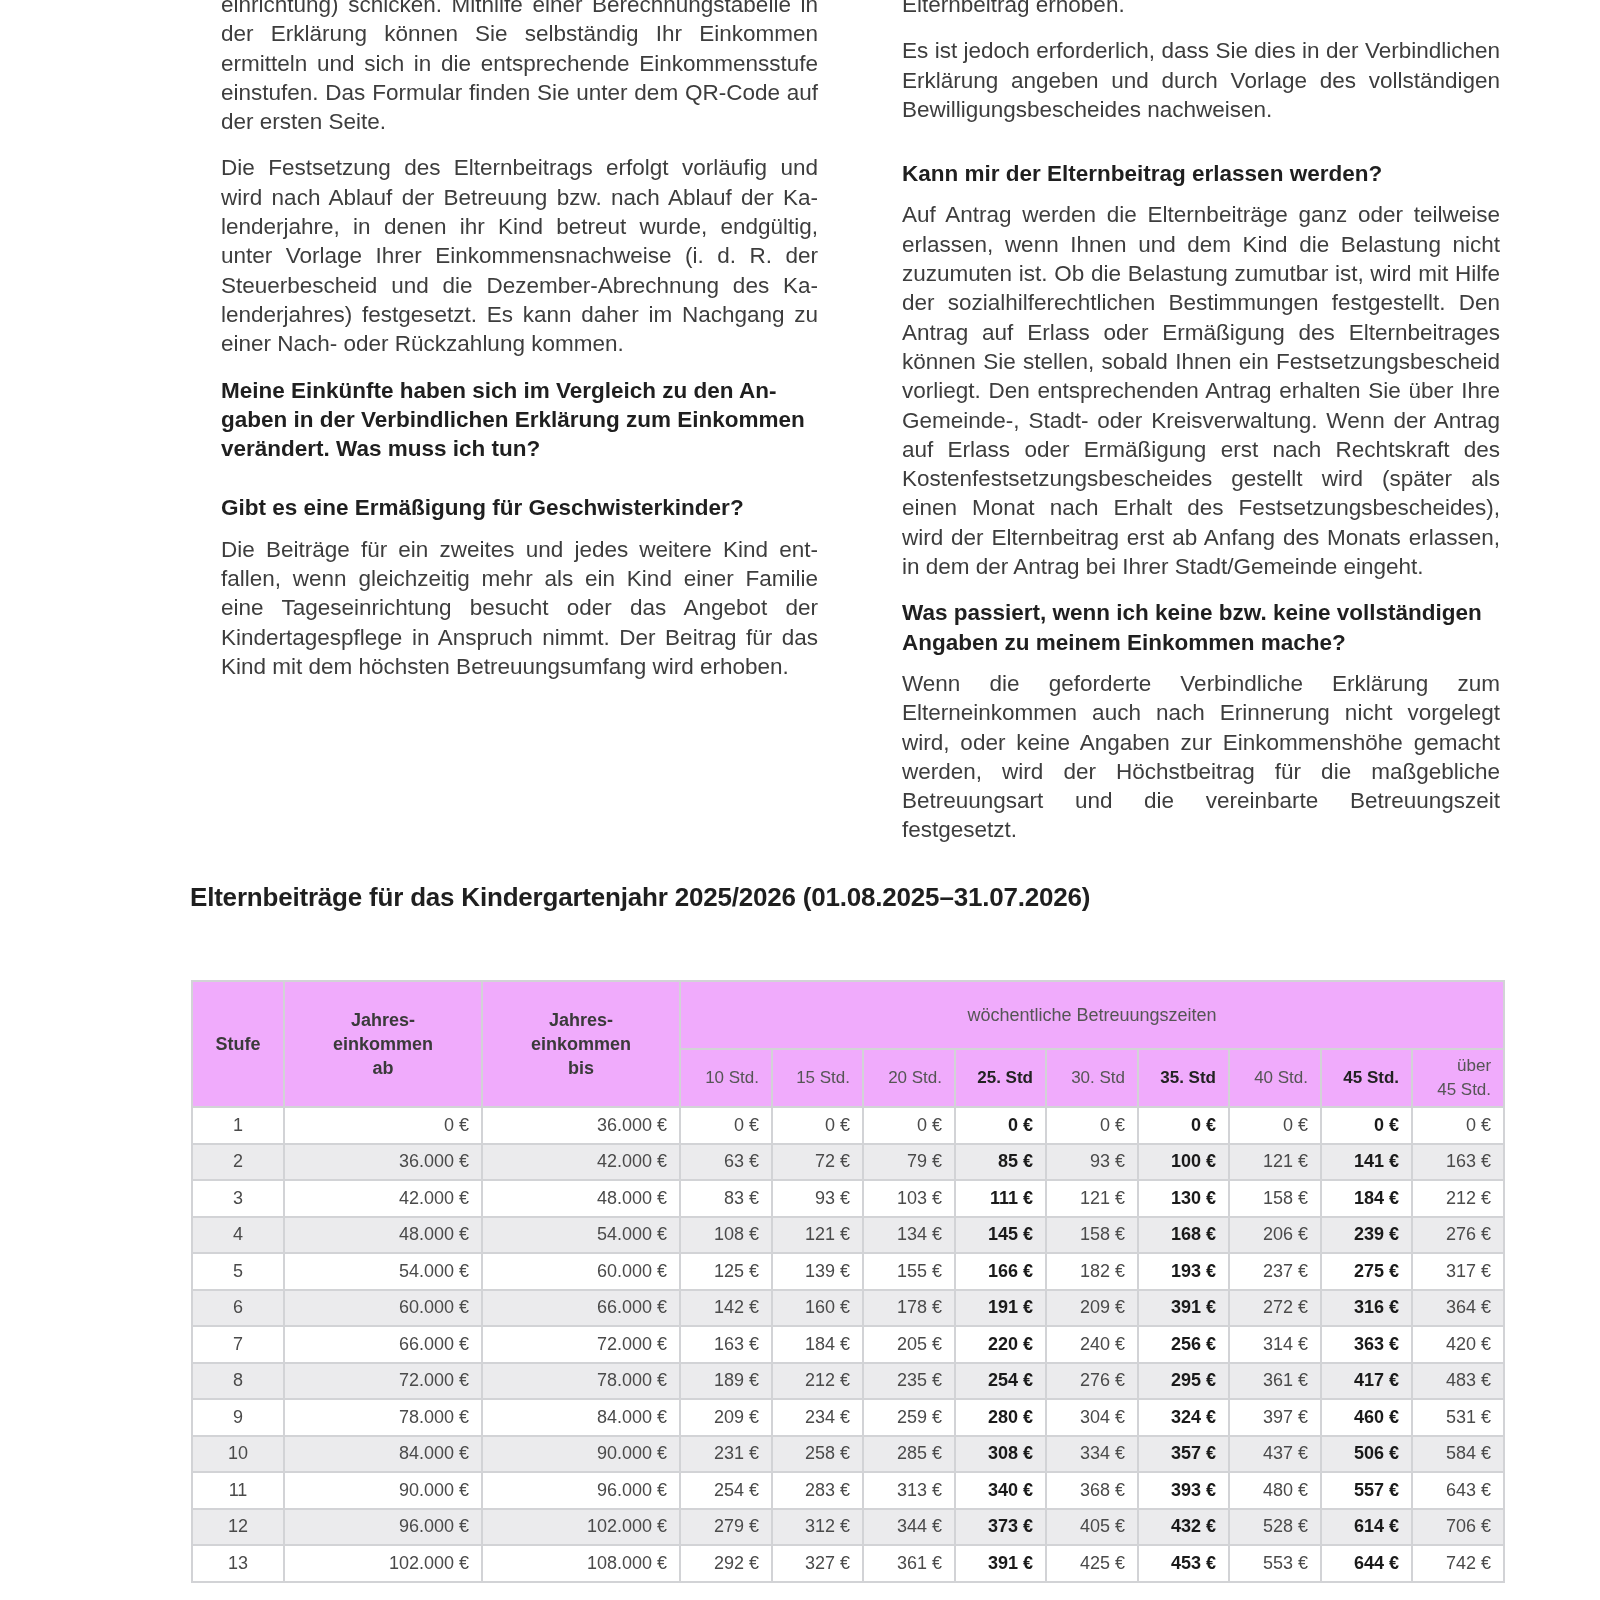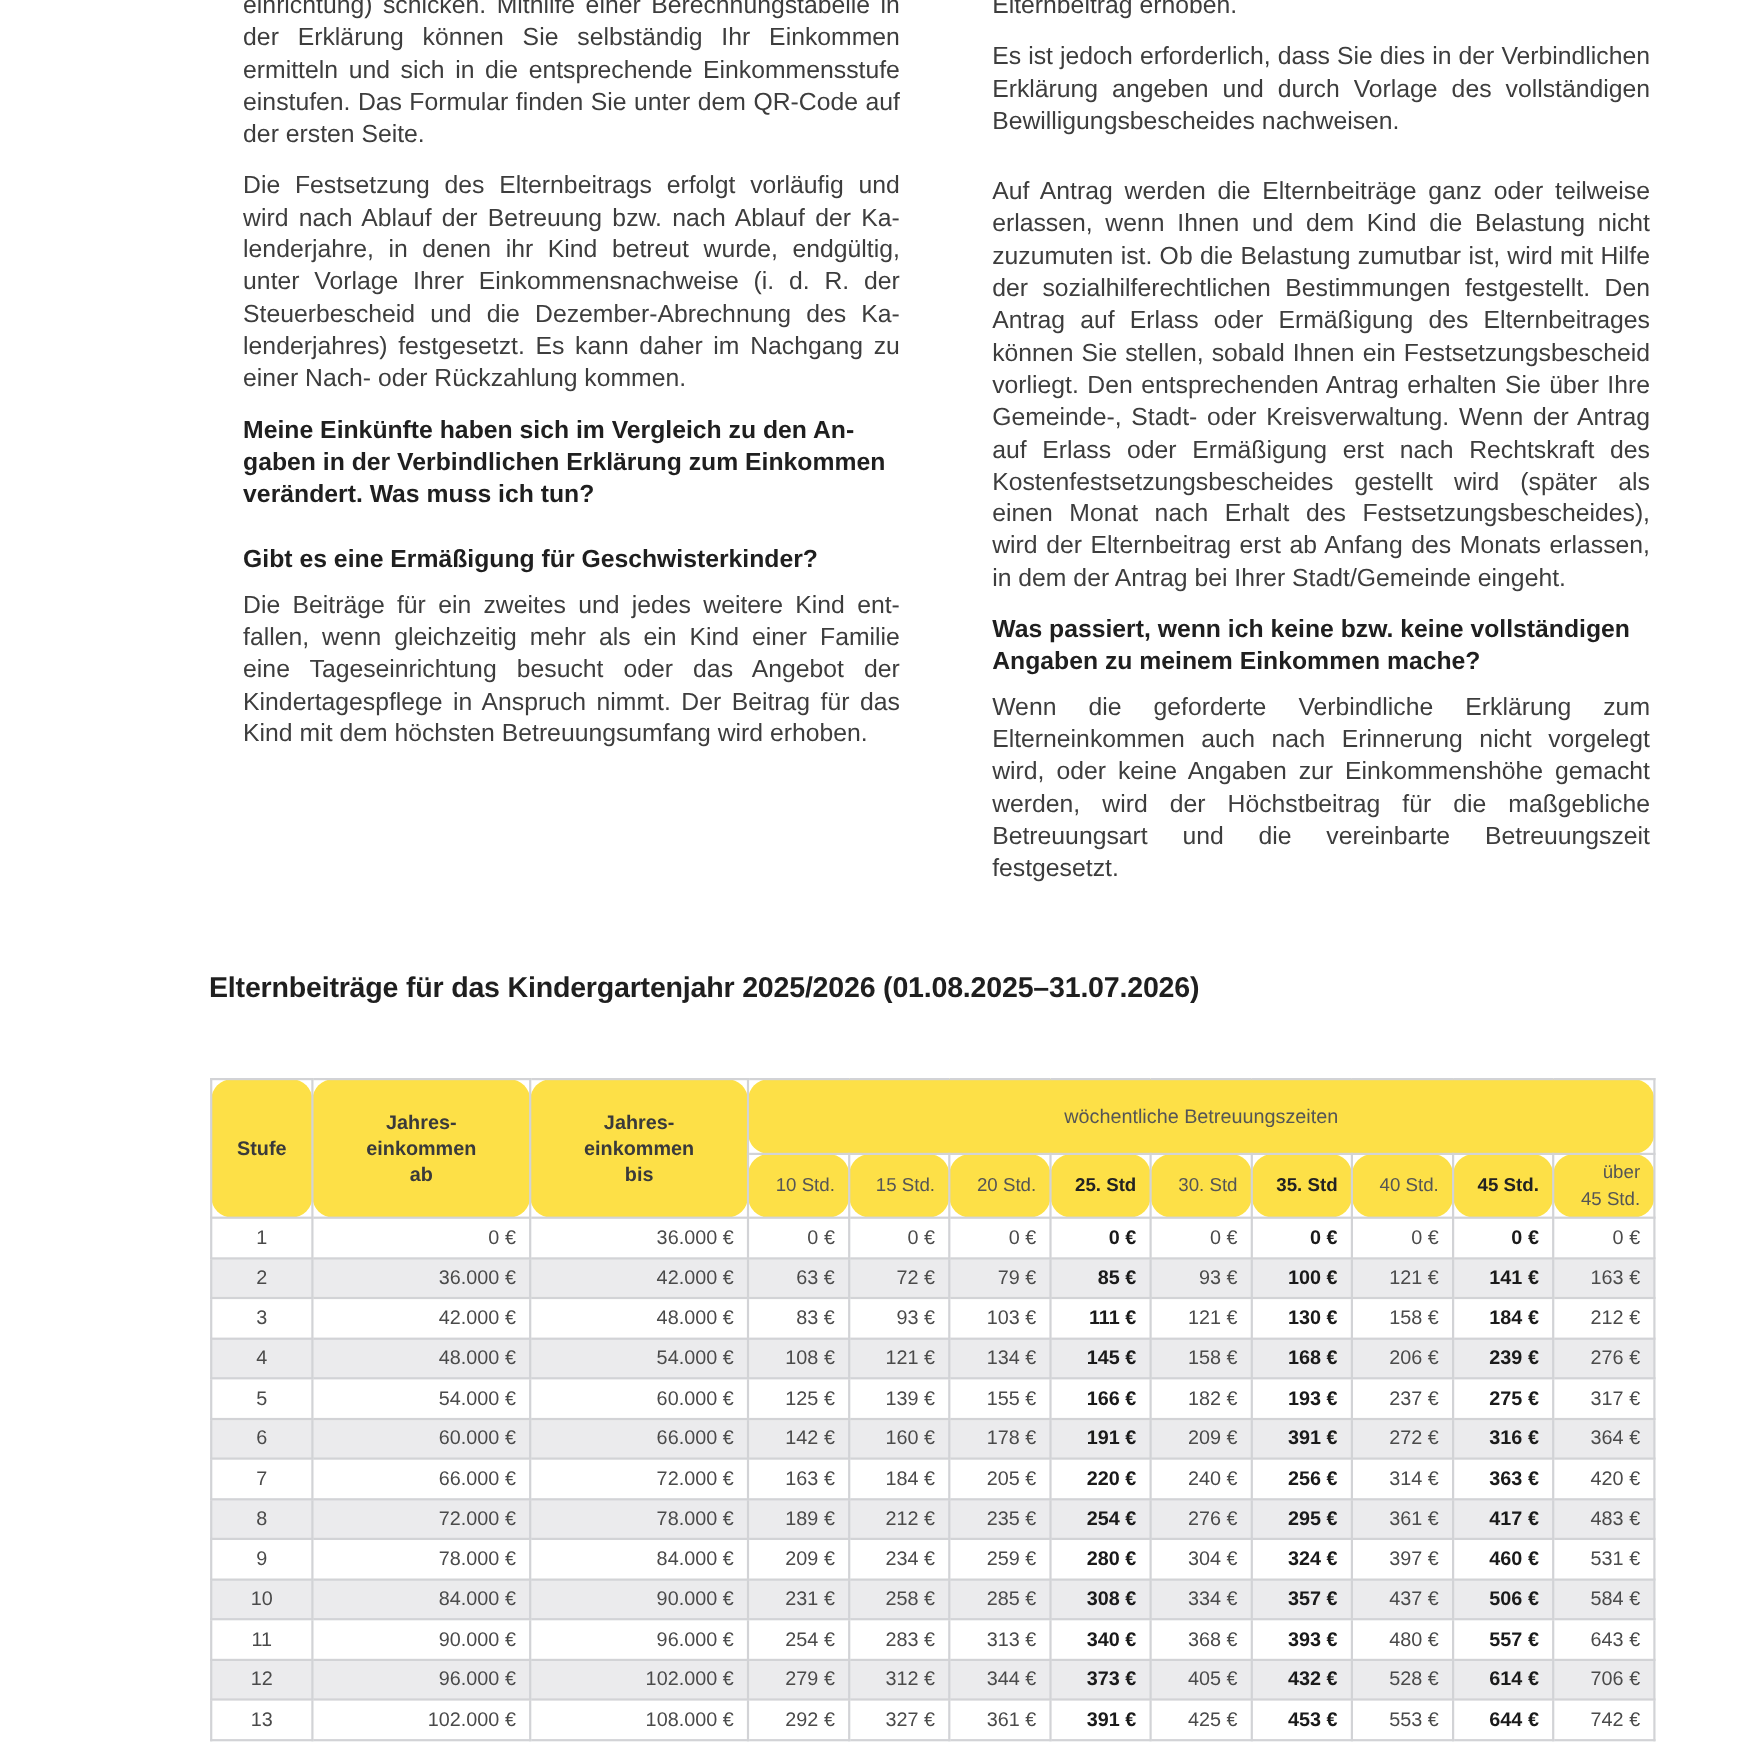--- a/index.html
+++ b/index.html
@@ -31,22 +31,22 @@
     table.fees {
       position: absolute; left: 191px; top: 980px;
       width: 1312px; border-collapse: collapse;
       font-size: 18px; color: #4a4a4a;
       table-layout: fixed;
     }
     table.fees th, table.fees td {
       border: 2px solid #d2d3d6;
     }
     table.fees th {
-      background: #fde047; font-weight: bold; color: #3a3a3a;
-      font-size: 18px; line-height: 24px; text-align: center; border-radius: 19px;
+      background: #f0abfc; font-weight: bold; color: #3a3a3a;
+      font-size: 18px; line-height: 24px; text-align: center;
     }
     table.fees th.subhead { font-weight: normal; color: #555; font-size: 17px; text-align: right; padding-right: 12px; }
     table.fees th.subhead.bold { font-weight: bold; color: #222; }
     table.fees th.group { font-weight: normal; color: #555; height: 64px; }
     table.fees td {
       height: 34.5px; padding: 0 12px; text-align: right;
     }
     table.fees td.stufe { text-align: center; }
     table.fees td.b { font-weight: bold; color: #1a1a1a; }
     table.fees tr.even td { background: #ebebed; }
@@ -62,20 +62,21 @@
   <div class="gap"></div>
   <h3>Gibt es eine Ermäßigung für Geschwisterkinder?</h3>
   <p>Die Beiträge für ein zweites und jedes weitere Kind ent­fallen, wenn gleichzeitig mehr als ein Kind einer Fami­lie eine Tageseinrichtung besucht oder das Angebot der Kindertagespflege in Anspruch nimmt. Der Beitrag für das Kind mit dem höchsten Betreuungsumfang wird er­hoben.</p>
   <div class="gap"></div>
 </div>
 
 <div class="col right">
   <p>Elternbeitrag erhoben.</p>
   <p>Es ist jedoch erforderlich, dass Sie dies in der Verbind­lichen Erklärung angeben und durch Vorlage des voll­ständigen Bewilligungsbescheides nachweisen.</p>
   <div class="gap"></div>
+  <h3>Kann mir der Elternbeitrag erlassen werden?</h3>
   <p>Auf Antrag werden die Elternbeiträge ganz oder teilwei­se erlassen, wenn Ihnen und dem Kind die Belastung nicht zuzumuten ist. Ob die Belastung zumutbar ist, wird mit Hilfe der sozialhilferechtlichen Bestimmungen fest­gestellt. Den Antrag auf Erlass oder Ermäßigung des El­ternbeitrages können Sie stellen, sobald Ihnen ein Fest­setzungsbescheid vorliegt. Den entsprechenden Antrag erhalten Sie über Ihre Gemeinde-, Stadt- oder Kreisver­waltung. Wenn der Antrag auf Erlass oder Ermäßigung erst nach Rechtskraft des Kostenfestsetzungsbeschei­des gestellt wird (später als einen Monat nach Erhalt des Festsetzungsbescheides), wird der Elternbeitrag erst ab Anfang des Monats erlassen, in dem der Antrag bei Ihrer Stadt/Gemeinde eingeht.</p>
   <h3>Was passiert, wenn ich keine bzw. keine vollständi­gen Angaben zu meinem Einkommen mache?</h3>
   <p>Wenn die geforderte Verbindliche Erklärung zum Elterneinkommen auch nach Erinnerung nicht vorgelegt wird, oder keine Angaben zur Einkommenshöhe gemacht werden, wird der Höchstbeitrag für die maßgebliche Betreuungsart und die vereinbarte Betreuungszeit festgesetzt.</p>
 </div>
 
 <div class="table-title">Elternbeiträge für das Kindergartenjahr 2025/2026 (01.08.2025–31.07.2026)</div>
 
 <table class="fees">
   <colgroup>
     <col style="width:92px">

